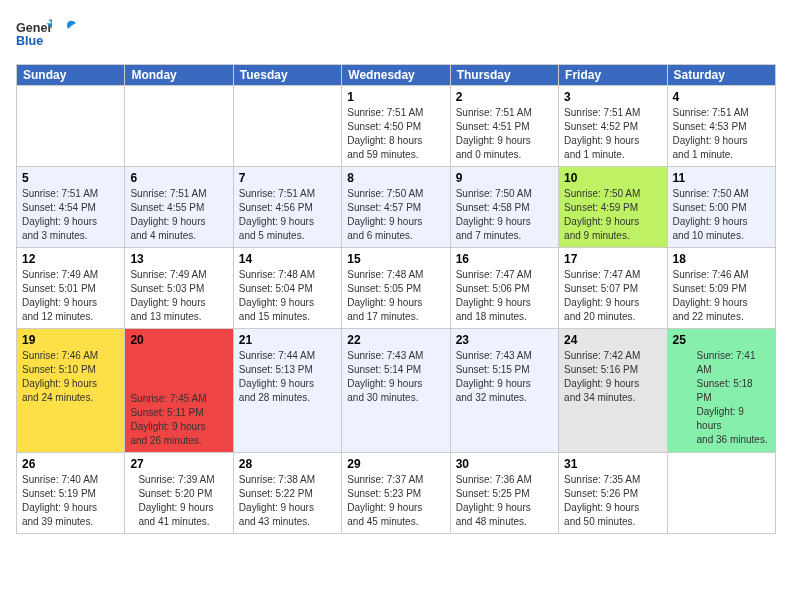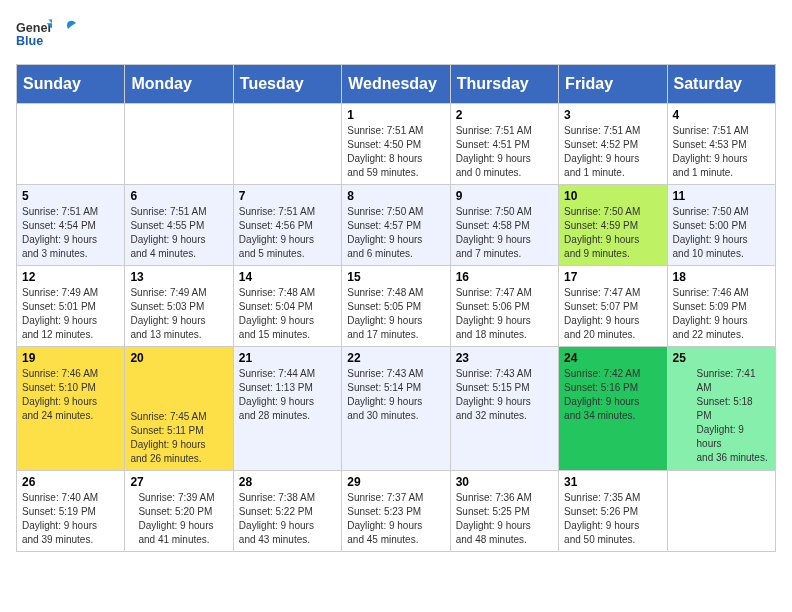--- a/index.html
+++ b/index.html
@@ -39,22 +39,22 @@
     }
     .calendar {
       width: 100%;
       border-collapse: collapse;
       font-size: 11px;
     }
     .calendar th {
       background-color: #3a6abf;
       color: #fff;
       text-align: left;
-      padding: 10px 6px;
-      font-size: 16px;
+      padding: 3px 6px;
+      font-size: 12px;
       font-weight: bold;
       border: 1px solid #ccc;
     }
     .calendar td {
       border: 1px solid #ccc;
       vertical-align: top;
       padding: 4px 5px;
       width: 108px;
       min-height: 80px;
       background: #fff;
@@ -252,49 +252,49 @@
         </td>
       </tr>
       <tr>
         <td style="background-color: #fde047;">
           <span class="day-number">19</span>
           <div class="day-info" style="white-space: pre-line;">Sunrise: 7:46 AM
 Sunset: 5:10 PM
 Daylight: 9 hours
 and 24 minutes.</div>
         </td>
-        <td style="background-color: #fde047;">
+        <td style="background-color: #ef4444;">
           <span class="day-number">20</span>
           <div class="day-info" style="white-space: pre-line; margin-top: 45px;">Sunrise: 7:45 AM
 Sunset: 5:11 PM
 Daylight: 9 hours
 and 26 minutes.</div>
         </td>
         <td style="background-color: rgb(238, 242, 255);">
           <span class="day-number">21</span>
           <div class="day-info" style="white-space: pre-line;">Sunrise: 7:44 AM
-Sunset: 1:13 PM
+Sunset: 5:13 PM
 Daylight: 9 hours
 and 28 minutes.</div>
         </td>
         <td style="background-color: rgb(238, 242, 255);">
           <span class="day-number">22</span>
           <div class="day-info" style="white-space: pre-line;">Sunrise: 7:43 AM
 Sunset: 5:14 PM
 Daylight: 9 hours
 and 30 minutes.</div>
         </td>
         <td style="background-color: rgb(238, 242, 255);">
           <span class="day-number">23</span>
           <div class="day-info" style="white-space: pre-line;">Sunrise: 7:43 AM
 Sunset: 5:15 PM
 Daylight: 9 hours
 and 32 minutes.</div>
         </td>
-        <td style="background-color: #22c55e;">
+        <td style="background-color: #e5e5e5;">
           <span class="day-number">24</span>
           <div class="day-info" style="white-space: pre-line;">Sunrise: 7:42 AM
 Sunset: 5:16 PM
 Daylight: 9 hours
 and 34 minutes.</div>
         </td>
         <td style="background-color: #86efac;">
           <span class="day-number">25</span>
           <div class="day-info" style="white-space: pre-line; margin-left: 24px;">Sunrise: 7:41 AM
 Sunset: 5:18 PM

